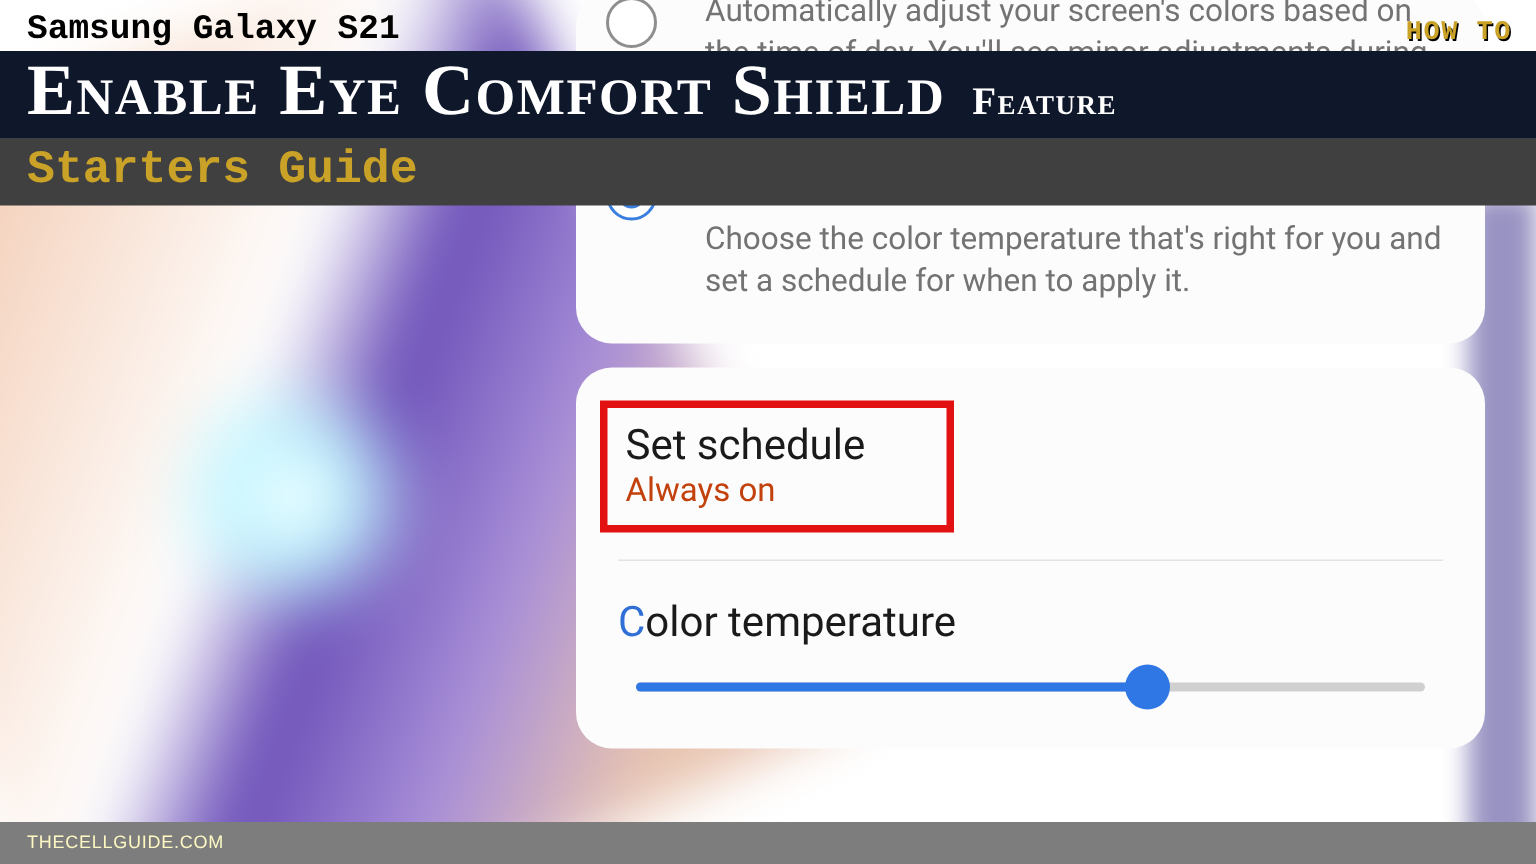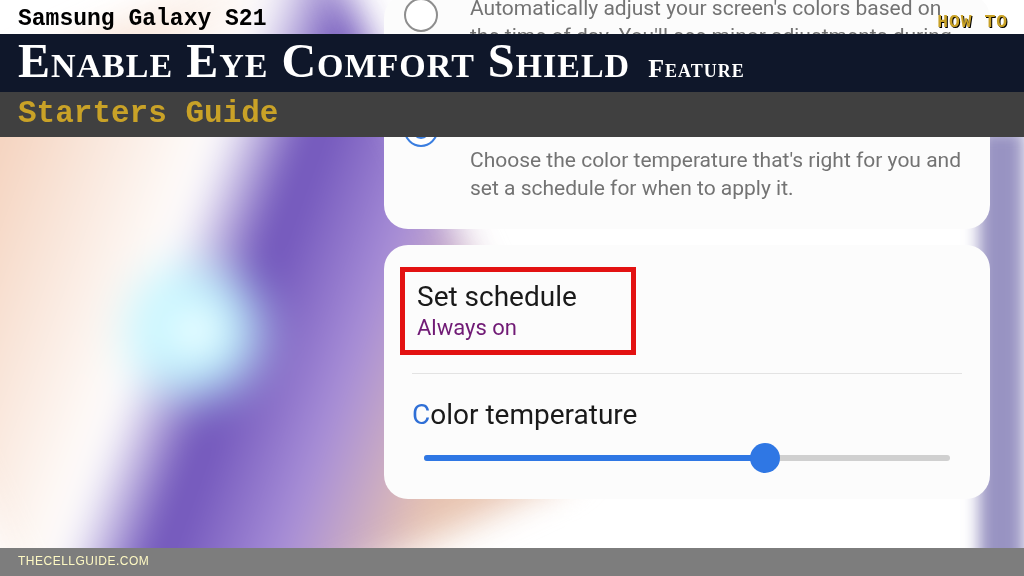--- a/index.html
+++ b/index.html
@@ -151,21 +151,21 @@
 
     .detail-card { padding: 22px 28px 18px 28px; background:#fcfcfc; }
     .set-schedule {
       display: inline-block;
       border: 5px solid #e31212;
       padding: 8px 54px 10px 12px;
       margin-left: -12px;
       margin-bottom: 14px;
     }
     .set-schedule .lbl { font-size: 28px; color: #1a1a1a; }
-    .set-schedule .val { font-size: 22px; color: #701a75; margin-top: 2px; }
+    .set-schedule .val { font-size: 22px; color: #c2410c; margin-top: 2px; }
 
     .divider { height: 1px; background: #e3e3e3; margin: 4px 0 24px 0; }
 
     .ct-label { font-size: 28px; color: #1a1a1a; margin-bottom: 10px; }
     .ct-label .c { color: #2f6fd6; }
 
     .slider-wrap { position: relative; height: 40px; padding: 0 12px; }
     .slider-track {
       position: absolute; left: 12px; right: 12px; top: 14px;
       height: 6px; background: #d0d0d0; border-radius: 3px;

